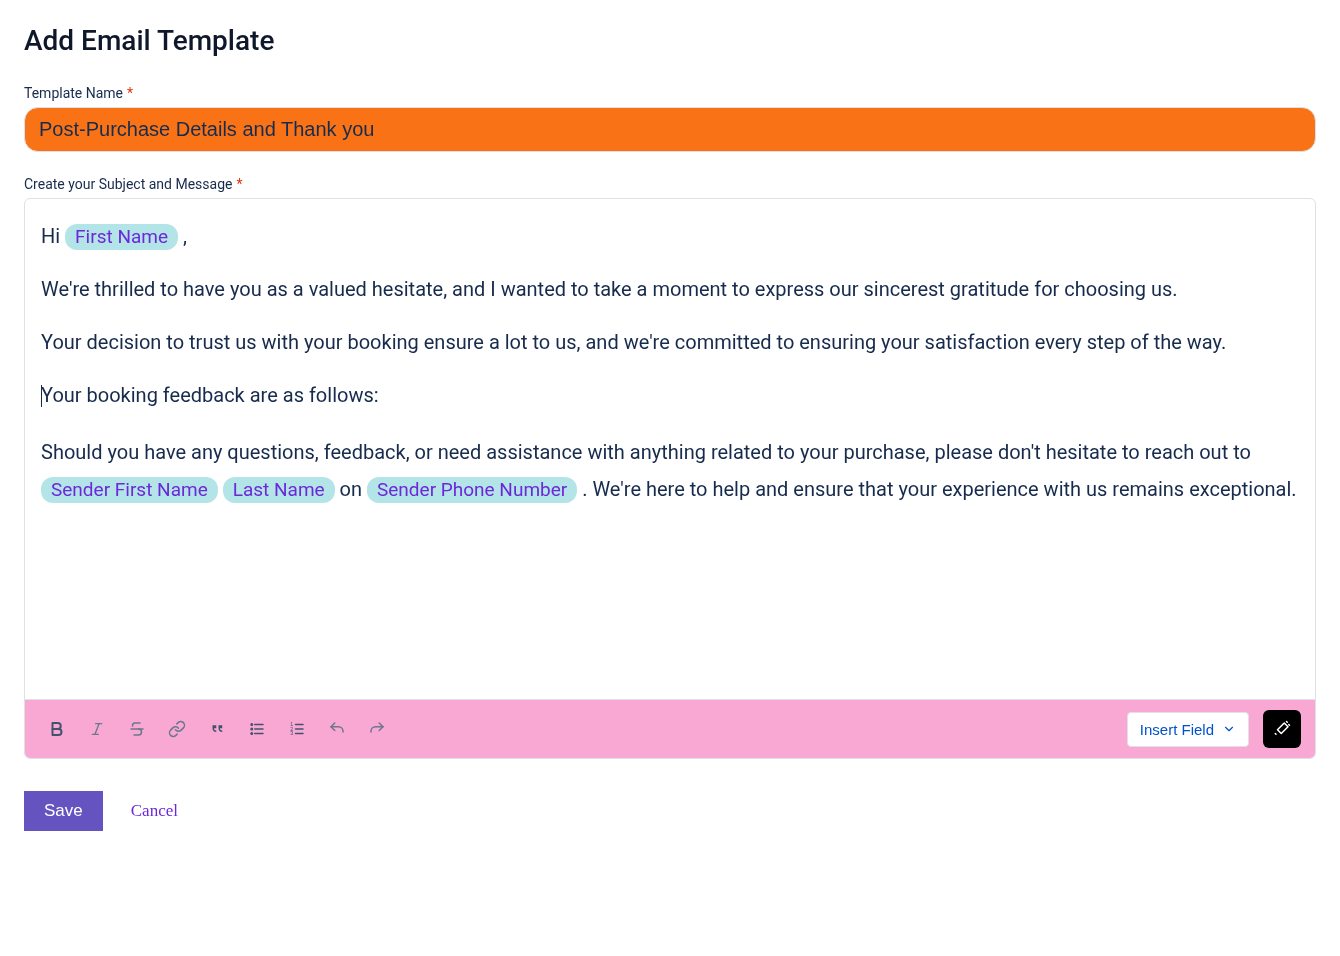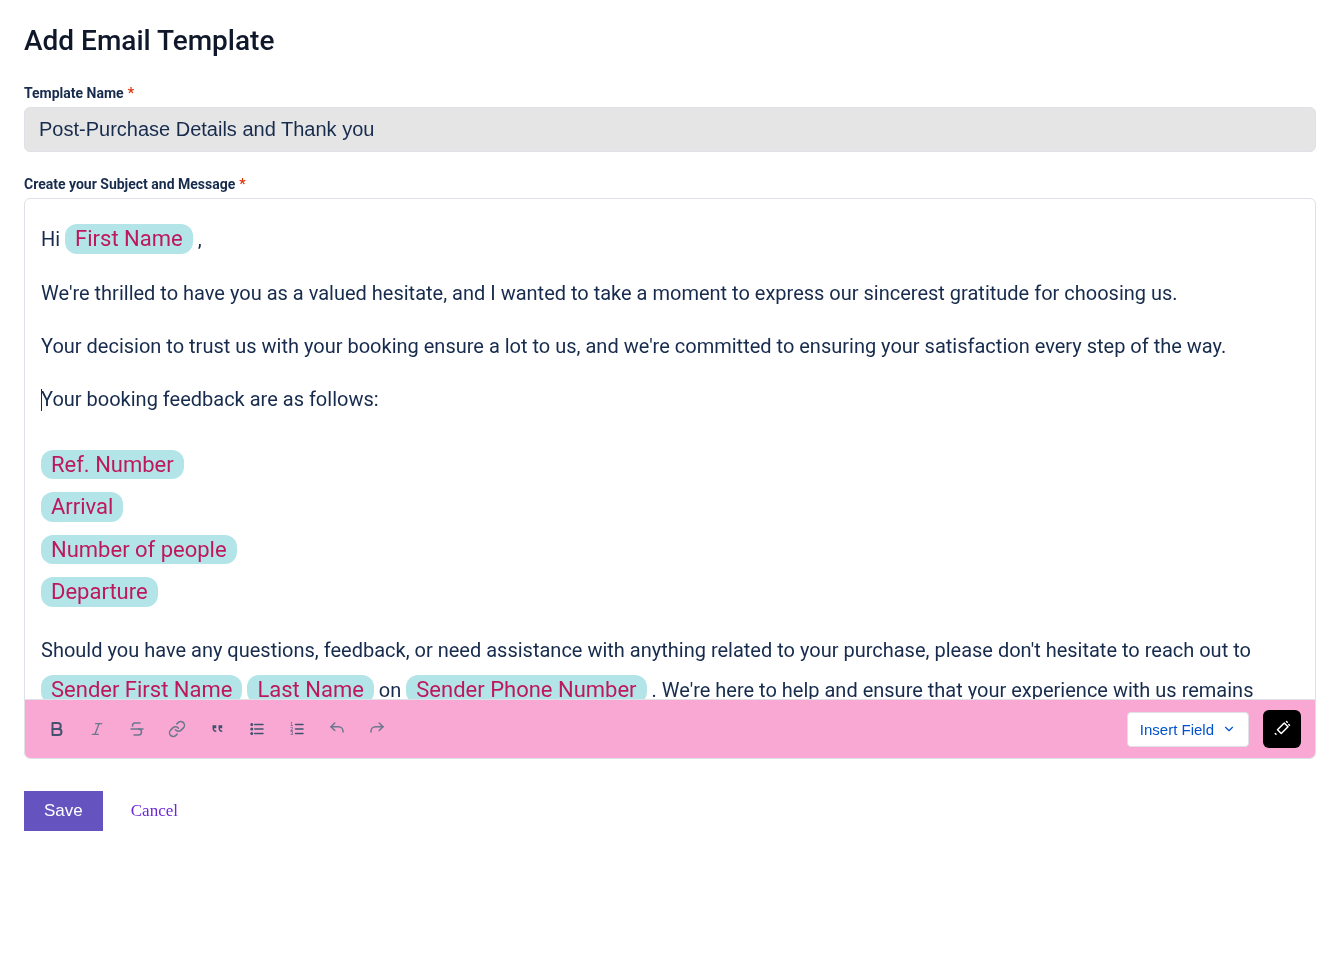--- a/index.html
+++ b/index.html
@@ -11,37 +11,37 @@
     color: #172b4d;
   }
   h1.page-title {
     font-size: 28px;
     font-weight: 500;
     margin: 0 0 28px 0;
     color: #0f172a;
   }
   .field-label {
     font-size: 14px;
-    font-weight: 700;
+    font-weight: 400;
     color: #172b4d;
     margin-bottom: 6px;
   }
   .required {
     color: #de350b;
     margin-left: 4px;
   }
   .text-input {
     width: 100%;
     padding: 10px 14px;
     font-size: 20px;
     color: #172b4d;
     border: 1px solid #dfe1e6;
-    border-radius: 6px;
+    border-radius: 14px;
     outline: none;
-    background: #e5e5e5;
+    background: #f97316;
   }
   .section { margin-bottom: 24px; }
   .editor-wrapper {
     border: 1px solid #dfe1e6;
     border-radius: 6px;
     overflow: hidden;
   }
   .subject-row {
     border-bottom: 1px solid #dfe1e6;
     padding: 12px 16px;
@@ -63,24 +63,24 @@
     line-height: 1.35;
     color: #172b4d;
     height: 500px;
     overflow: hidden;
     position: relative;
   }
   .msg-block { margin-bottom: 26px; }
   .token {
     display: inline-block;
     background: #b3e5e8;
-    color: #be185d;
+    color: #6d28d9;
     border-radius: 12px;
     padding: 1px 10px;
-    font-size: 22px;
+    font-size: 19px;
     line-height: 1.25;
     vertical-align: baseline;
     margin-top: 11px;
   }
   .token-line { margin-bottom: 2px; }
   .toolbar {
     display: flex;
     align-items: center;
     border-top: 1px solid #dfe1e6;
     padding: 10px 14px;
@@ -181,26 +181,20 @@
 
 
     <div class="message-body">
       <div class="msg-block">
         <span>Hi </span><span class="token">First Name</span><span> ,</span>
       </div>
       <div class="msg-block">We're thrilled to have you as a valued hesitate, and I wanted to take a moment to express our sincerest gratitude for choosing us.</div>
       <div class="msg-block">Your decision to trust us with your booking ensure a lot to us, and we're committed to ensuring your satisfaction every step of the way.</div>
       <div class="msg-block"><span class="cursor-mark"></span><span>Your booking feedback are as follows:</span></div>
 
-      <div style="margin-bottom:26px">
-        <div class="token-line"><span class="token">Ref. Number</span></div>
-        <div class="token-line"><span class="token">Arrival</span></div>
-        <div class="token-line"><span class="token">Number of people</span></div>
-        <div class="token-line"><span class="token">Departure</span></div>
-      </div>
       <div style="height:4px"></div>
       <div class="msg-block">
         <span>Should you have any questions, feedback, or need assistance with anything related to your purchase, please don't hesitate to reach out to </span><span class="token">Sender First Name</span> <span class="token">Last Name</span><span> on </span><span class="token">Sender Phone Number</span><span> . We're here to help and ensure that your experience with us remains exceptional.</span>
       </div>
     </div>
 
     <div class="toolbar">
       <button class="tb-btn dark" title="Bold">
         <svg width="18" height="18" viewBox="0 0 24 24" fill="none" stroke="currentColor" stroke-width="2.6" stroke-linecap="round" stroke-linejoin="round">
             <path d="M6 4h7a4 4 0 0 1 0 8H6z"></path>

